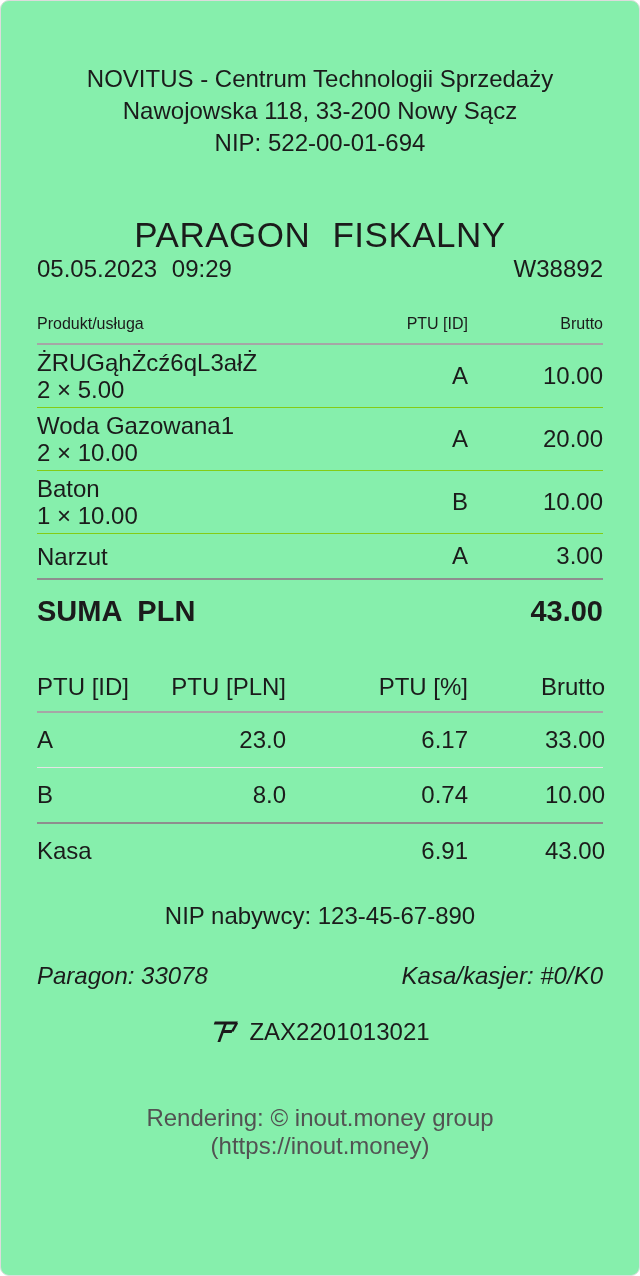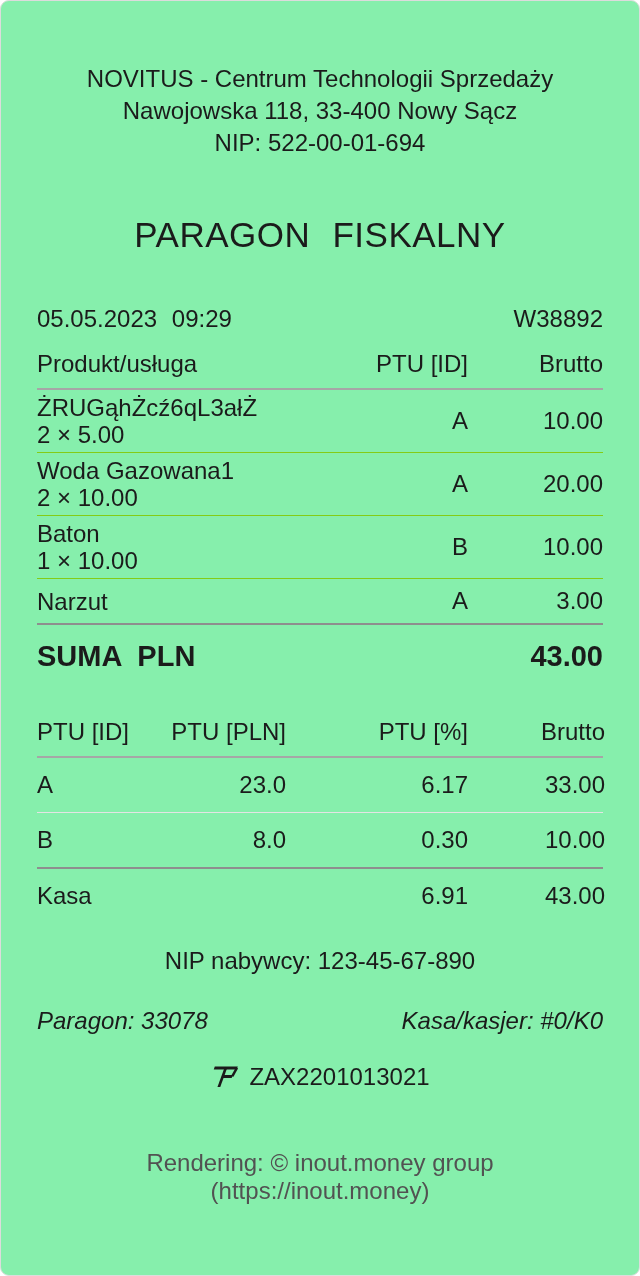--- a/index.html
+++ b/index.html
@@ -17,28 +17,28 @@
     position: relative;
   }
   .header-block { margin-top: 62px; text-align: center; font-size: 24px; line-height: 32px; }
   .receipt-title {
     margin-top: 56px;
     text-align: center;
     font-size: 35px;
     letter-spacing: 0.5px;
     word-spacing: 12px;
   }
-  .meta-row { display: flex; justify-content: space-between; margin-top: 50px; font-size: 24px; word-spacing: 8px; }
+  .meta-row { display: flex; justify-content: space-between; font-size: 24px; word-spacing: 8px; }
 
   .cols { display: flex; align-items: center; }
   .c-name  { width: 311px; text-align: left; }
   .c-ptu   { width: 120px; text-align: right; }
   .c-gross { flex: 1; text-align: right; }
 
-  .items-header { margin-top: 17px; font-size: 24px; }
+  .items-header { margin-top: 32px; font-size: 16px; }
   .sep-strong { border: none; border-top: 2px solid #a6a6a6; margin: 10px 0 0 0; }
   .item-row { font-size: 24px; padding: 4px 0; border-bottom: 1px solid #84cc16; }
   .item-row.single { padding: 8px 0; border-bottom: none; }
   .item-name-block { line-height: 27px; }
   .sep-total { border: none; border-top: 2px solid #8e8e8e; margin: 0; }
 
   .total-row {
     display: flex; justify-content: space-between; align-items: center;
     font-weight: bold; font-size: 29px; padding: 15px 0 17px 0; word-spacing: 8px; gap: 20px;
   }
@@ -58,21 +58,21 @@
   .fiscal-logo { display: inline-flex; }
   .rendering-note { margin-top: 58px; text-align: center; font-size: 24px; color: #525252; }
 </style>
 </head>
 <body>
 
 <div class="receipt-card">
 
   <div class="header-block">
     <div>NOVITUS - Centrum Technologii Sprzedaży</div>
-    <div>Nawojowska 118, 33-400 Nowy Sącz</div>
+    <div>Nawojowska 118, 33-200 Nowy Sącz</div>
     <div>NIP: 522-00-01-694</div>
   </div>
 
   <div class="receipt-title">PARAGON FISKALNY</div>
 
   <div class="meta-row">
     <span>05.05.2023 09:29</span>
     <span>W38892</span>
   </div>
 
@@ -136,21 +136,21 @@
     <div class="tax-grid tax-row">
       <div>A</div>
       <div>23.0</div>
       <div>6.17</div>
       <div>33.00</div>
     </div>
 
     <div class="tax-grid tax-row last">
       <div>B</div>
       <div>8.0</div>
-      <div>0.30</div>
+      <div>0.74</div>
       <div>10.00</div>
     </div>
 
     <div class="tax-grid tax-sum-row">
       <div>Kasa</div>
       <div></div>
       <div>6.91</div>
       <div>43.00</div>
     </div>
   </div>

